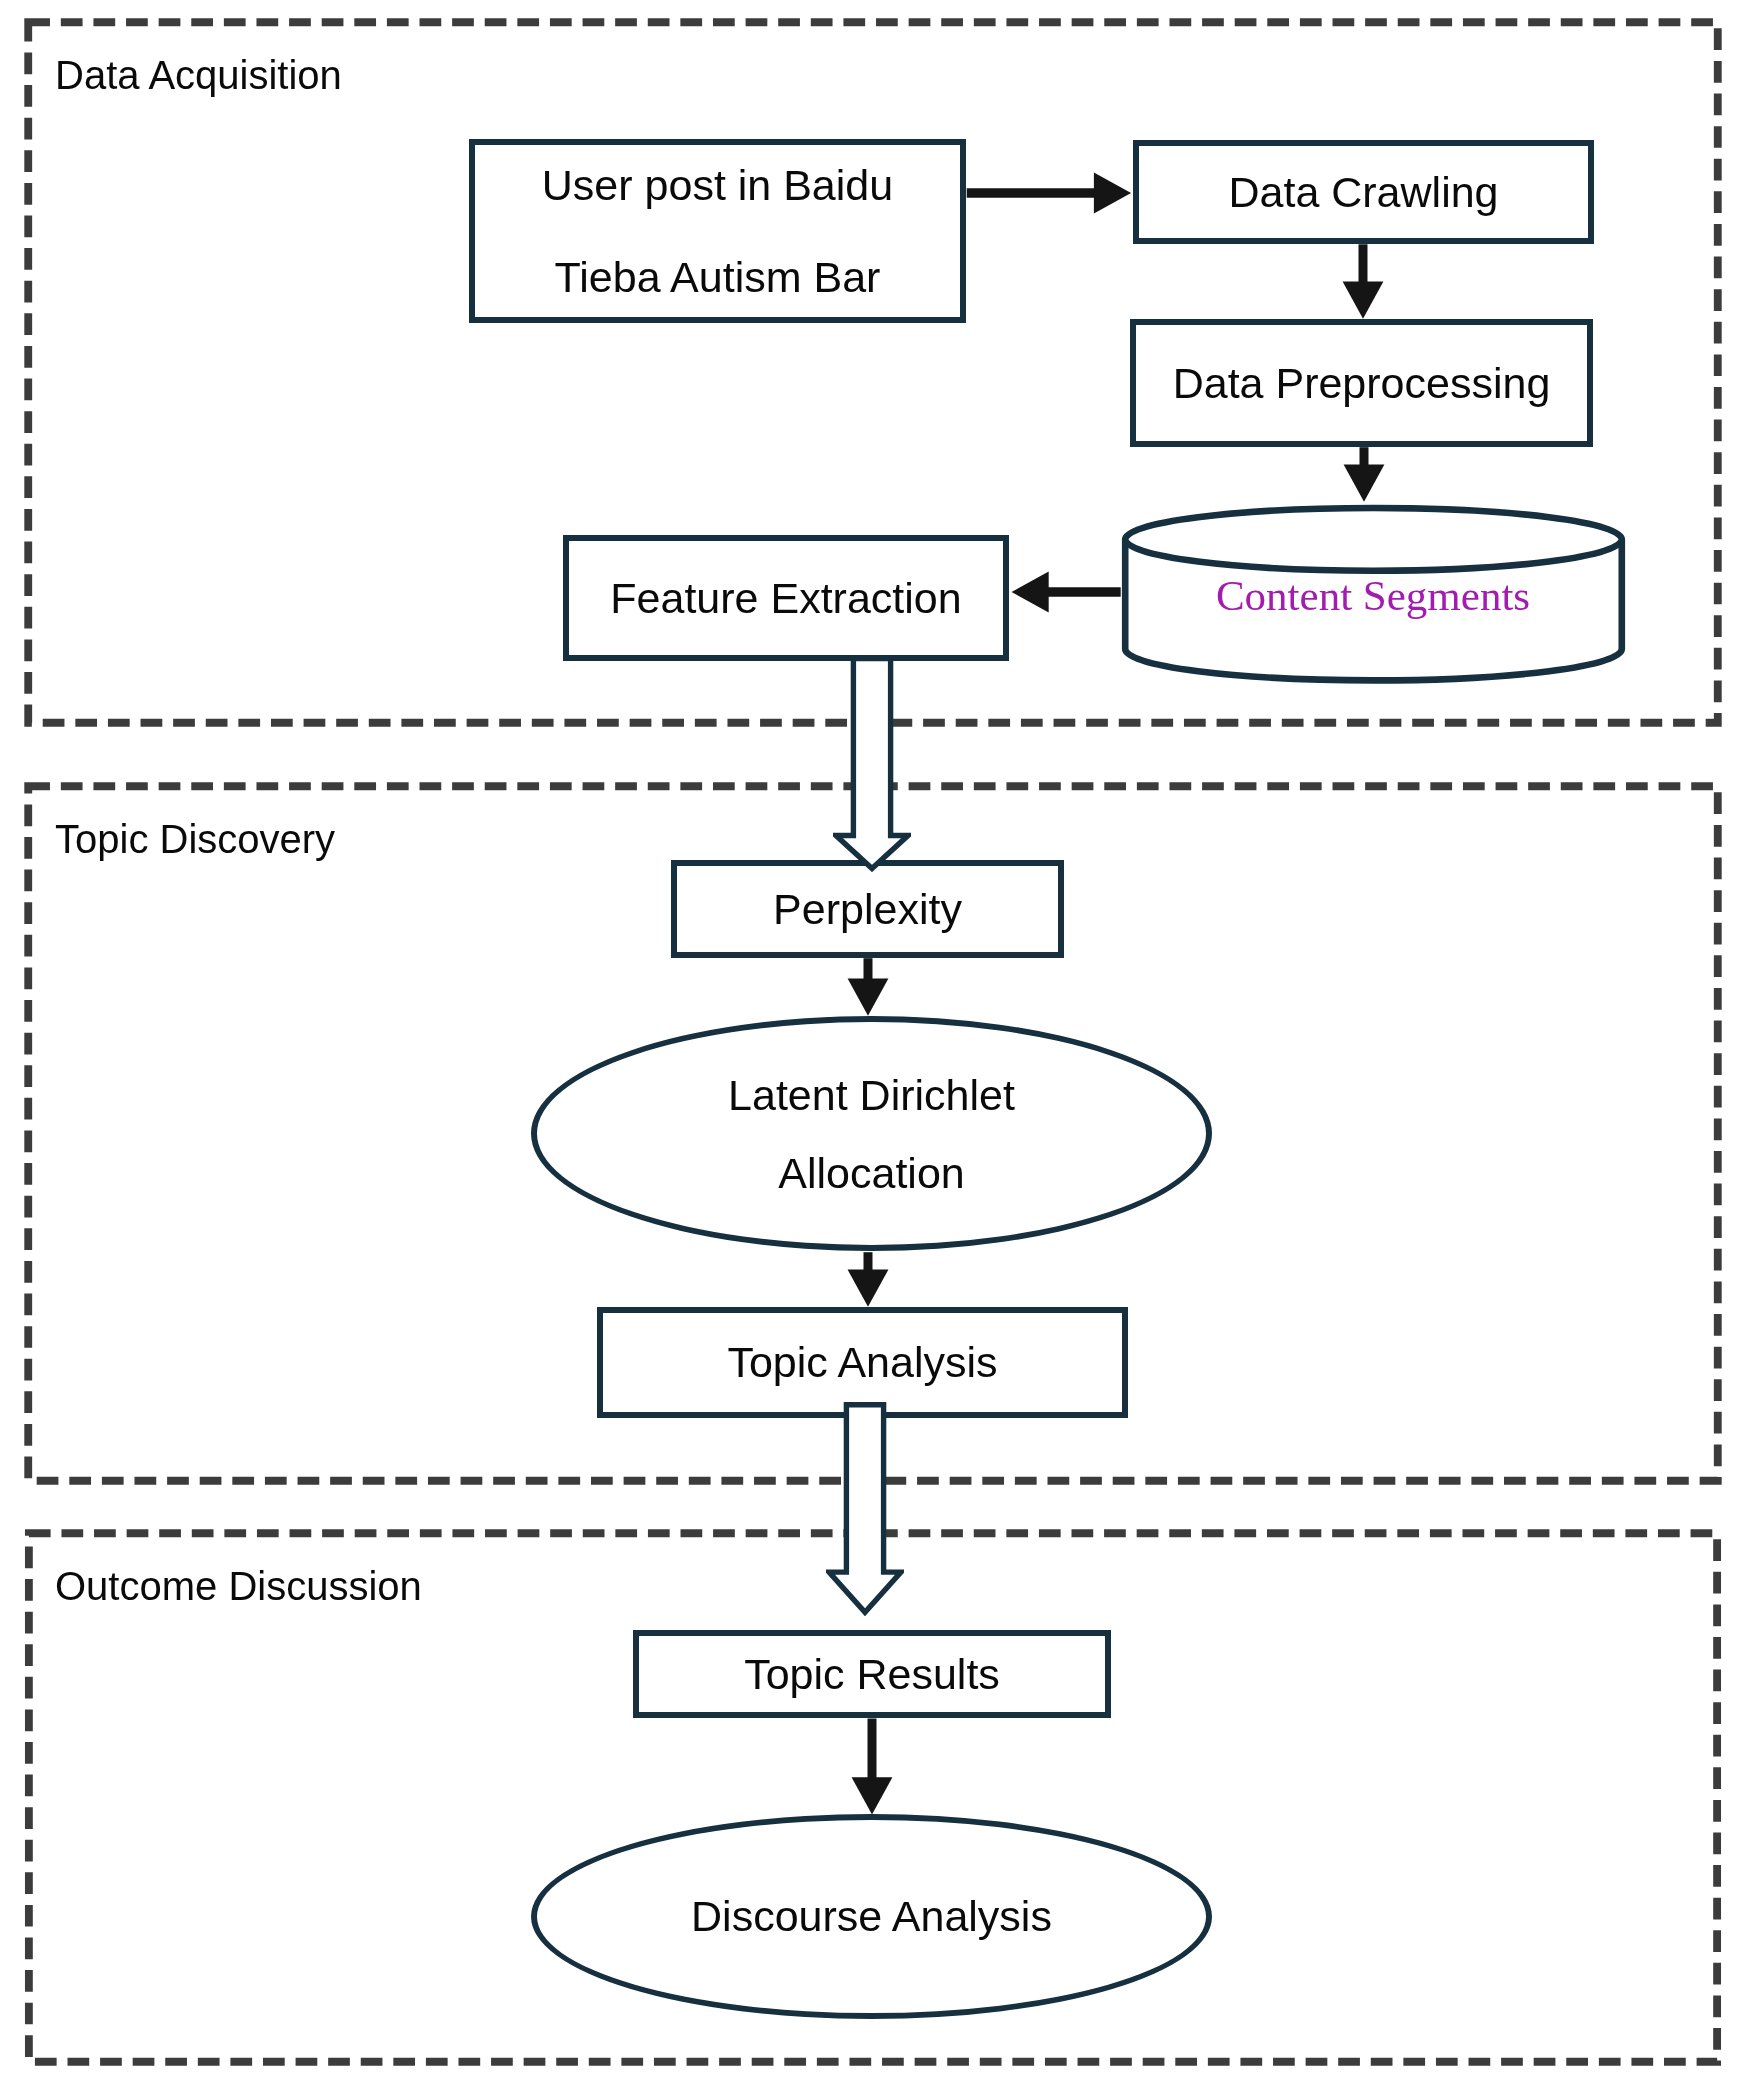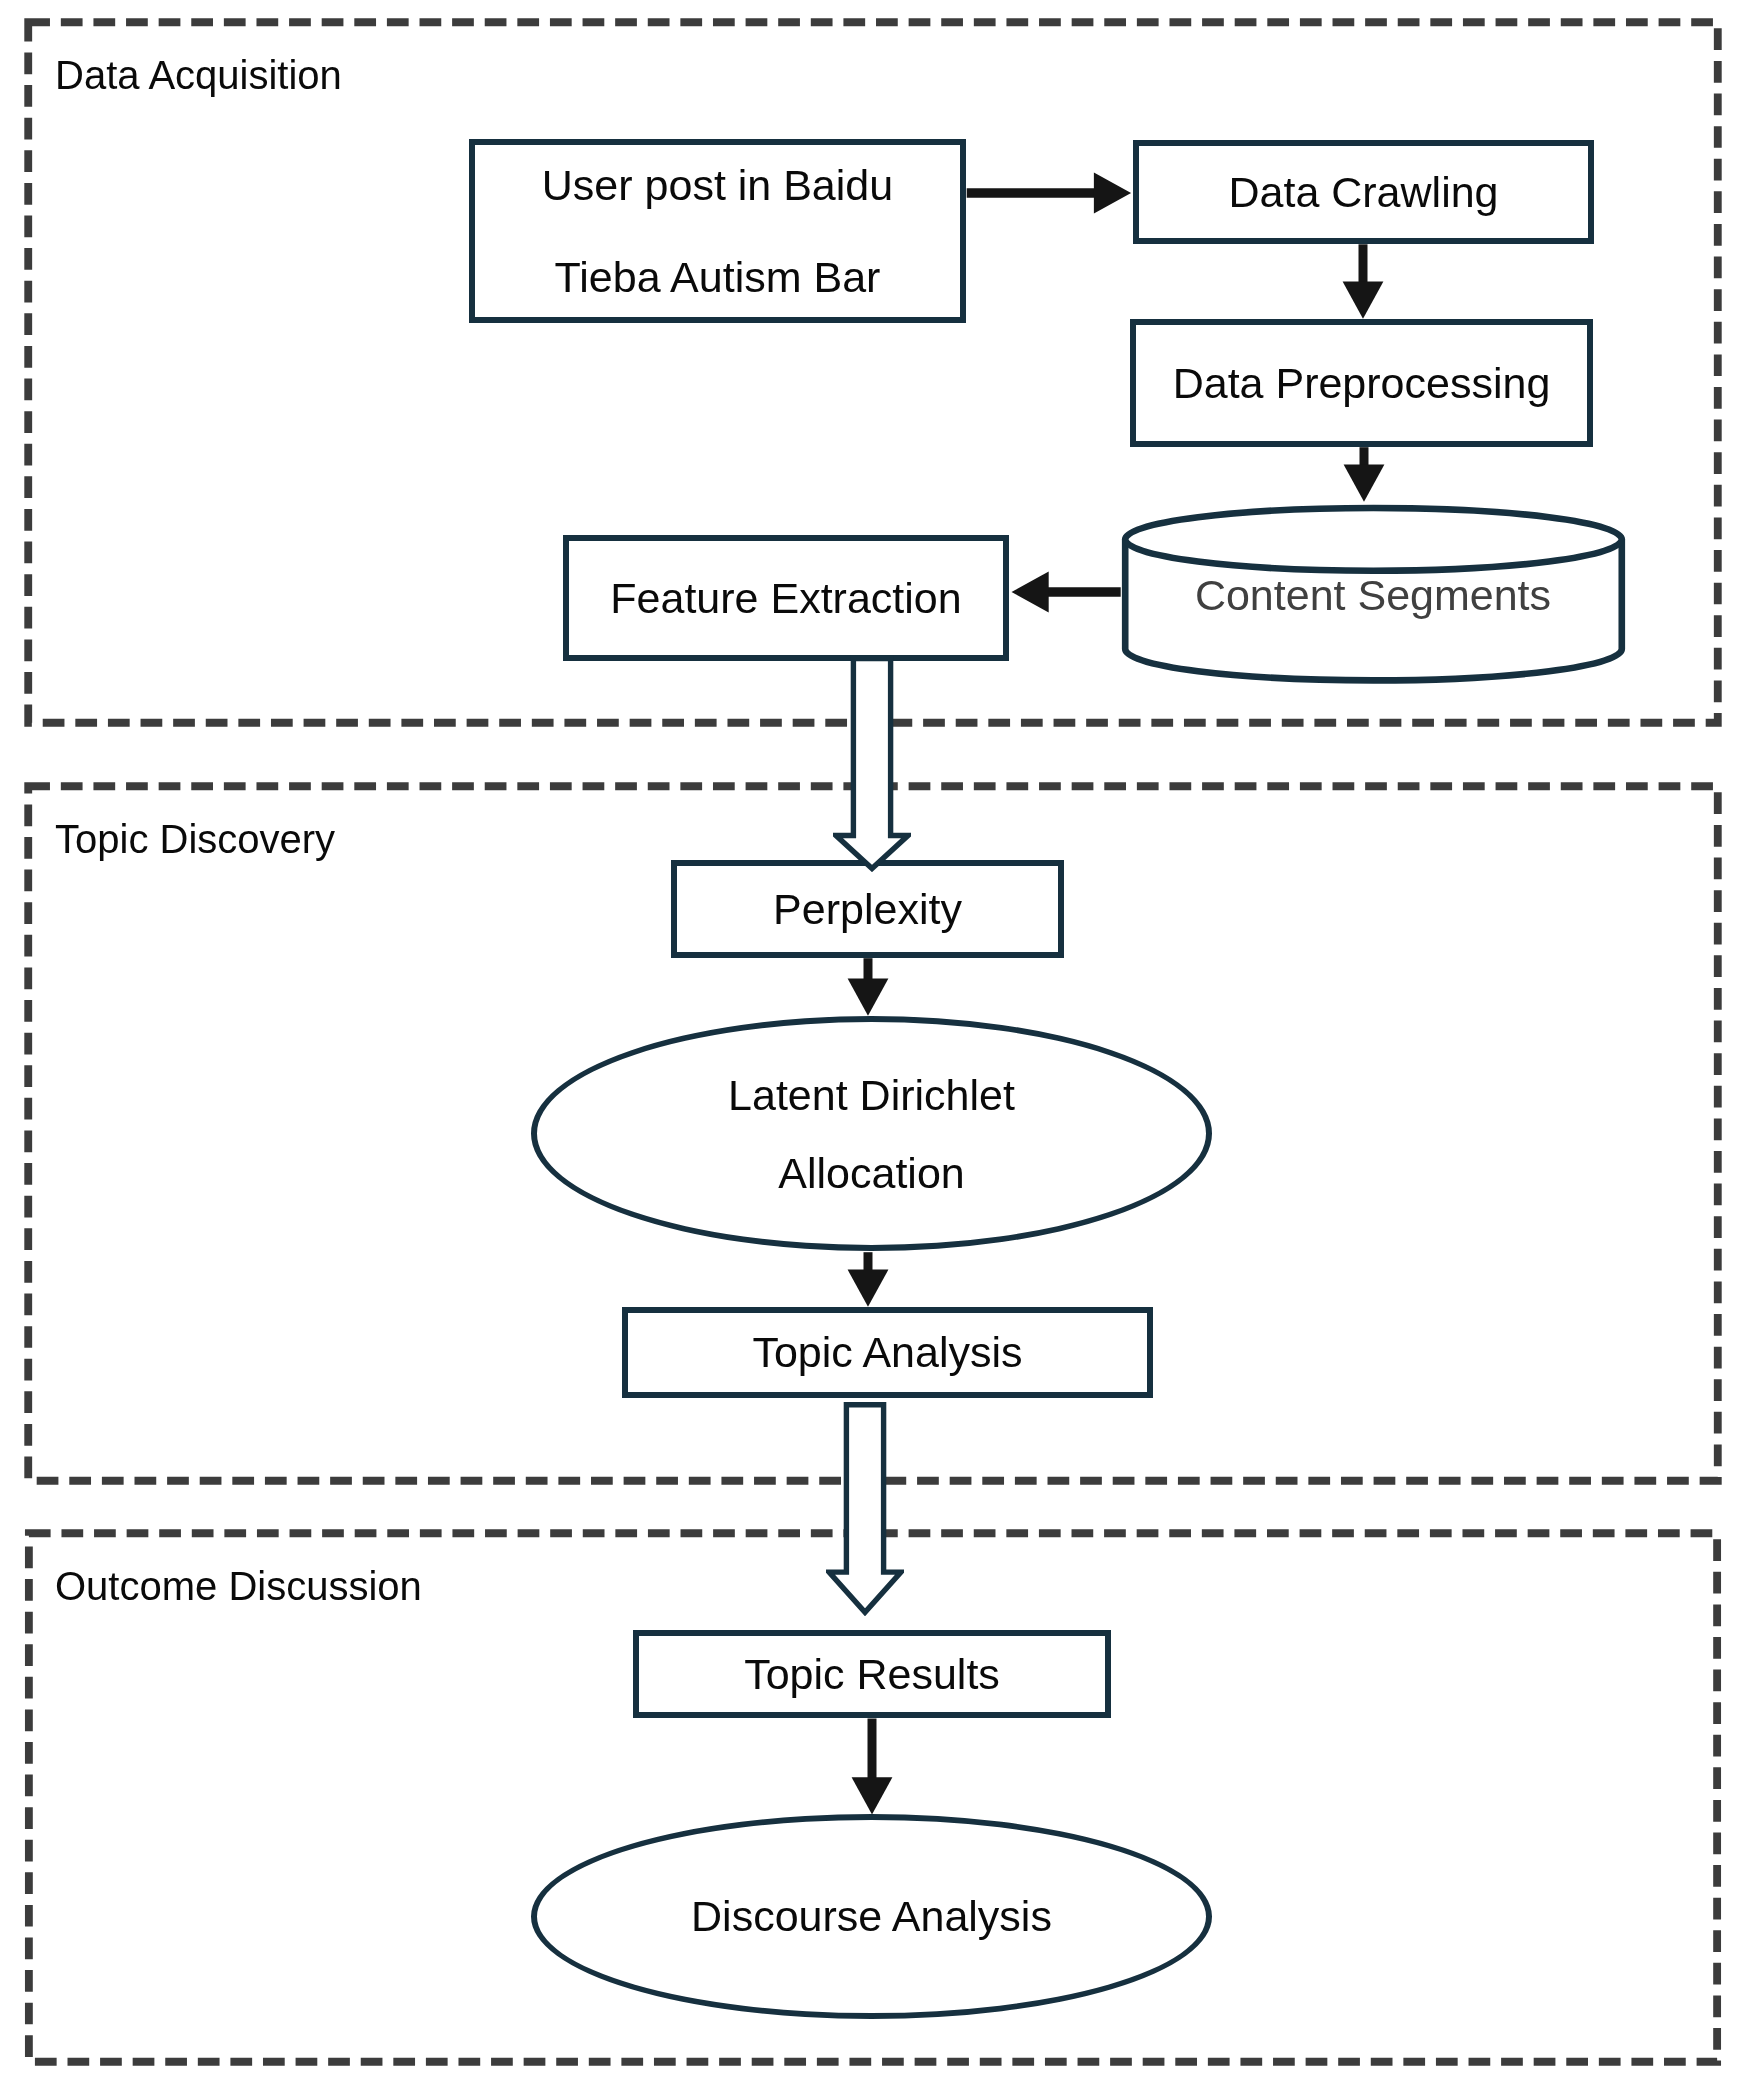--- a/index.html
+++ b/index.html
@@ -28,21 +28,21 @@
     display:flex;align-items:center;justify-content:center;
     text-align:center;
     font-size:43px;color:#0a0a0a;
   }
   .node.two-line{flex-direction:column;}
   .node.two-line .tline{display:block;line-height:92px;}
   .ellipse{border-radius:50%;text-align:right;}
   .ellipse.two-line .tline{line-height:78px;}
   .cyl-label{
     position:absolute;display:flex;align-items:center;justify-content:center;
-    font-size:43px;color:#404040;text-align:center;
+    font-size:43px;color:#a21caf;text-align:center;font-family:Liberation Serif, serif;
   }
 </style>
 </head>
 <body>
 
 <div id="canvas">
 
   <div class="section" style="left:24px;top:18px;width:1698px;height:709px">
     <svg width="1698" height="709" viewBox="0 0 2812 1174">
       <rect x="7" y="7" width="2798" height="1160" fill="none" stroke="#3c3c3c" stroke-width="13" stroke-dasharray="36 18"></rect>
@@ -89,21 +89,21 @@
 
   <div class="node" style="left:671px;top:860px;width:393px;height:98px">
     <span>Perplexity</span>
   </div>
 
   <div class="node ellipse two-line" style="left:531px;top:1016px;width:681px;height:235px">
     <span class="tline">Latent Dirichlet</span>
     <span class="tline">Allocation</span>
   </div>
 
-  <div class="node" style="left:622px;top:1307px;width:531px;height:91px">
+  <div class="node" style="left:597px;top:1307px;width:531px;height:111px">
     <span>Topic Analysis</span>
   </div>
 
   <div class="node" style="left:633px;top:1630px;width:478px;height:88px">
     <span>Topic Results</span>
   </div>
 
   <div class="node ellipse" style="left:531px;top:1814px;width:681px;height:205px">
     <span>Discourse Analysis</span>
   </div>

